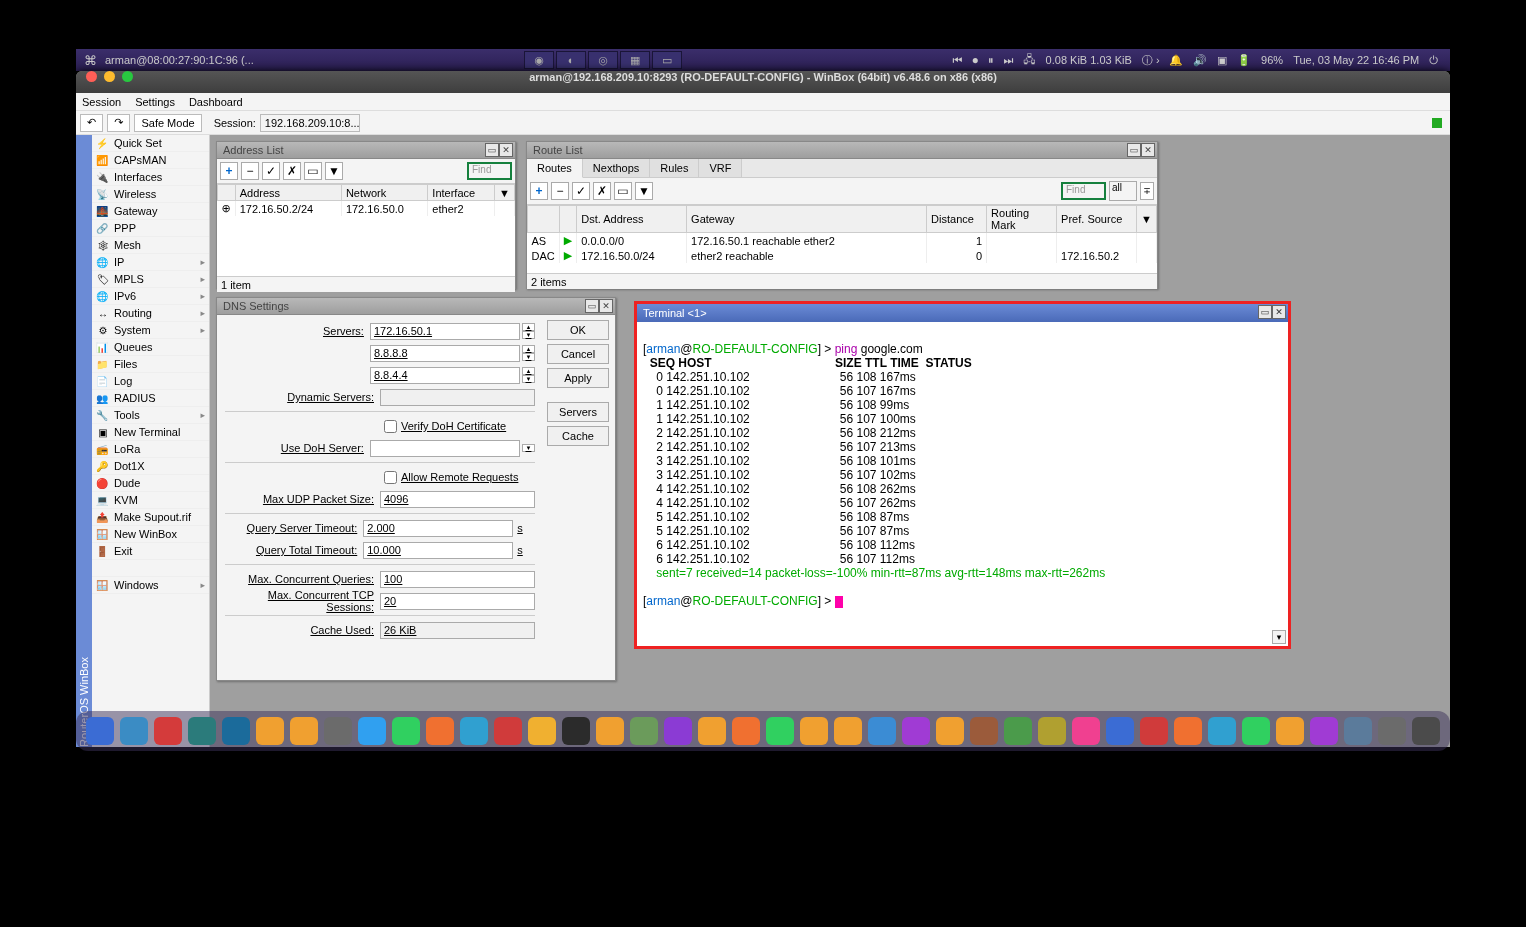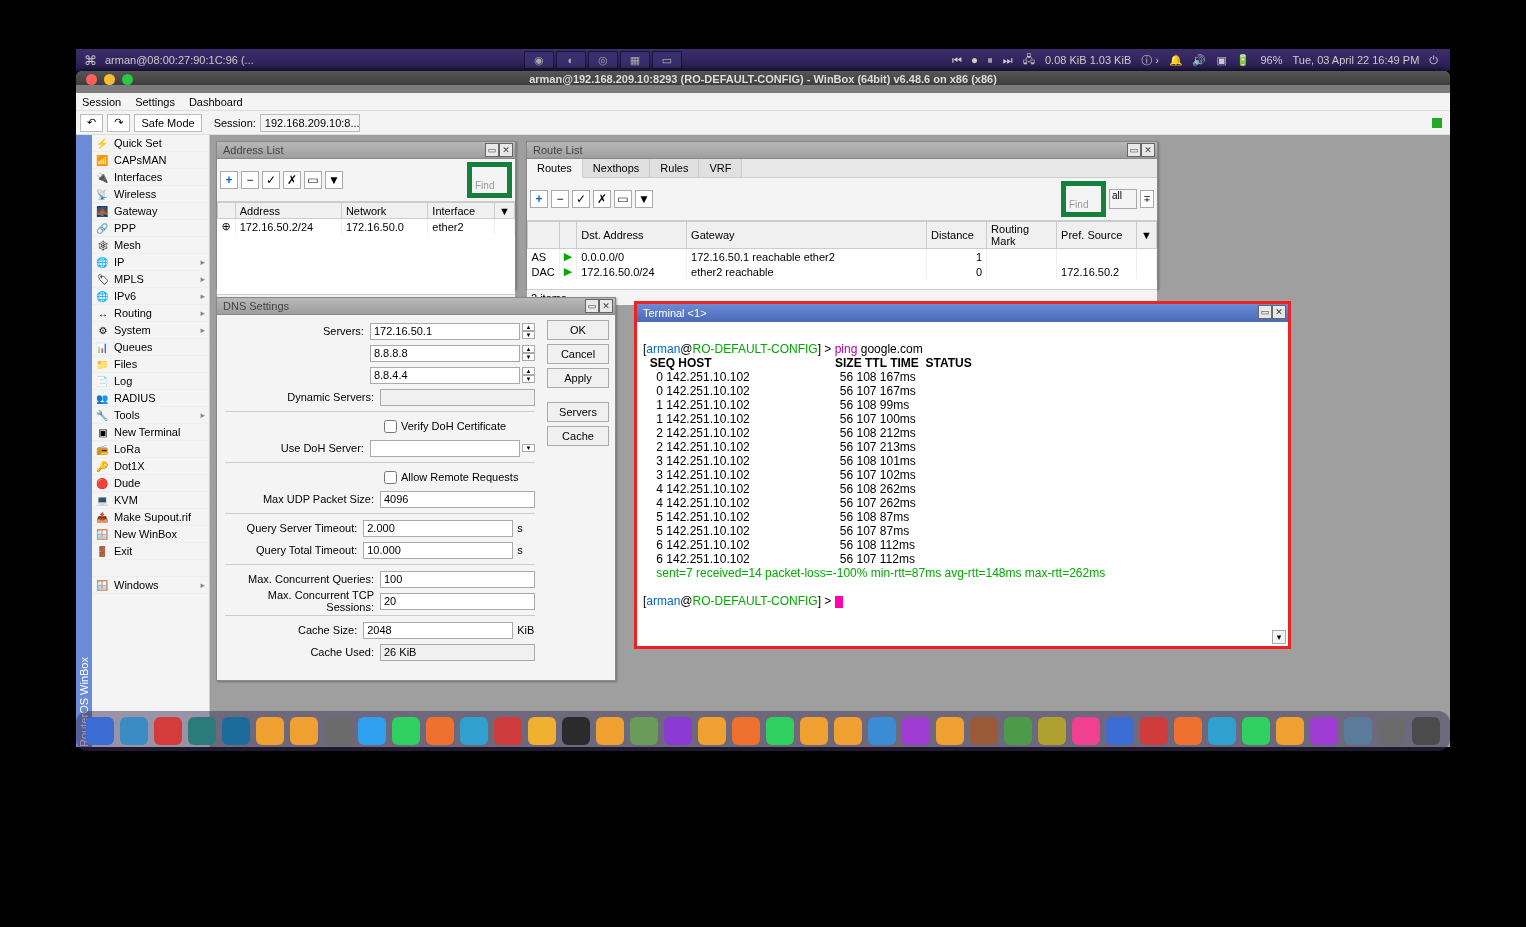--- a/index.html
+++ b/index.html
@@ -9,21 +9,21 @@
 .topbar { position: absolute; top: 49px; left: 76px; right: 76px; height: 22px; background: linear-gradient(#3b2e6b, #2a1e52); display: flex; align-items: center; color: #ccc; font-size: 11px; }
 .topbar .left { display: flex; align-items: center; gap: 8px; padding-left: 8px; }
 .topbar .apple { color: #ccc; font-size: 13px; }
 .topbar .center { flex: 1; display: flex; justify-content: center; gap: 2px; }
 .topbar .center .tb { width: 30px; height: 18px; background: #38306e; border: 1px solid #1a1538; display: flex; align-items: center; justify-content: center; color: #aaa; font-size: 11px; }
 .topbar .right { display: flex; align-items: center; gap: 10px; padding-right: 12px; }
 .topbar .right span { font-size: 11px; }
 
 
 .macwin { position: absolute; top: 71px; left: 76px; right: 76px; bottom: 180px; background: #7c7c7c; border-radius: 6px 6px 0 0; box-shadow: 0 0 8px #000; }
-.mac-titlebar { height: 14px; background: linear-gradient(#555,#3e3e3e); border-radius: 6px 6px 0 0; display: flex; align-items: flex-end; position: relative; }
+.mac-titlebar { height: 22px; background: linear-gradient(#555,#3e3e3e); border-radius: 6px 6px 0 0; display: flex; align-items: flex-start; position: relative; }
 .traffic { display: flex; gap: 7px; padding-left: 10px; }
 .traffic div { width: 11px; height: 11px; border-radius: 50%; }
 .tl-close { background: #ff5f57; } .tl-min { background: #febc2e; } .tl-max { background: #28c840; }
 .mac-titlebar .title { position: absolute; left: 0; right: 0; text-align: center; color: #ddd; font-size: 11px; font-weight: bold; }
 
 
 .winbox { position: absolute; top: 22px; left: 0; right: 0; bottom: 0; background: #14b8a6; border-radius: 6px; }
 .menubar { height: 18px; background: #f4f4f4; border-bottom: 1px solid #ddd; display: flex; align-items: center; padding-left: 6px; font-size: 11px; }
 .menubar span { margin-right: 14px; cursor: default; }
 .toolbar { height: 24px; background: #f4f4f4; border-bottom: 1px solid #ddd; display: flex; align-items: center; font-size: 11px; gap: 4px; padding: 0 4px; }
@@ -44,21 +44,21 @@
 .workspace { position: absolute; top: 42px; left: 134px; right: 0; bottom: 0; background: #9f9f9f; }
 
 
 .iwin { position: absolute; background: #f4f4f4; border: 1px solid #888; box-shadow: 1px 1px 2px rgba(0,0,0,.3); font-size: 11px; }
 .iwin-title { height: 17px; background: linear-gradient(#b8b8b8,#9e9e9e); border-bottom: 1px solid #888; display: flex; align-items: center; padding-left: 6px; color: #444; font-size: 11px; position: relative; }
 .iwin-title .ctrls { position: absolute; right: 2px; top: 1px; display: flex; gap: 0; }
 .iwin-title .ctrls div { width: 14px; height: 14px; border: 1px solid #666; background: #e8e8e8; font-size: 9px; display: flex; align-items: center; justify-content: center; cursor: pointer; }
 
 .tbuttons { display: flex; gap: 3px; padding: 3px; border-bottom: 1px solid #ccc; align-items: center; }
 .tbuttons .tb { width: 18px; height: 18px; border: 1px solid #aaa; background: #fff; display: flex; align-items: center; justify-content: center; font-size: 12px; }
-.tbuttons .find { border: 5px solid #15803d; height: 18px; width: 45px; font-size: 10px; padding: 13px 3px; color: #999; margin-left: auto; }
+.tbuttons .find { border: 2px solid #15803d; height: 18px; width: 45px; font-size: 10px; padding: 0 3px; color: #999; margin-left: auto; }
 .tbuttons .all { border: 1px solid #aaa; height: 20px; width: 28px; font-size: 10px; padding: 0 2px; }
 .tbuttons .dd { width: 14px; height: 18px; border: 1px solid #aaa; background: #fff; display: flex; align-items: center; justify-content: center; font-size: 9px; }
 
 table.grid { width: 100%; border-collapse: collapse; font-size: 11px; }
 table.grid th { background: #f0f0f0; border: 1px solid #ccc; text-align: left; padding: 1px 4px; font-weight: normal; height: 16px; }
 table.grid td { border-right: 1px solid #eee; padding: 1px 4px; height: 15px; }
 .statusbar { height: 16px; background: #f4f4f4; border-top: 1px solid #ccc; padding-left: 4px; font-size: 11px; display: flex; align-items: center; }
 
 
 .tabs { display: flex; border-bottom: 1px solid #ccc; background: #e8e8e8; }
@@ -113,21 +113,21 @@
     <span>⏸</span>
     <span>⏭</span>
     <span>🖧</span>
     <span>0.08 KiB 1.03 KiB</span>
     <span>ⓘ ›</span>
     <span>🔔</span>
     <span>🔊</span>
     <span>▣</span>
     <span>🔋</span>
     <span>96%</span>
-    <span>Tue, 03 April 22  16:49 PM</span>
+    <span>Tue, 03 May 22  16:46 PM</span>
     <span>⏻</span>
   </div>
 </div>
 
 <div class="macwin">
   <div class="mac-titlebar">
     <div class="traffic">
       <div class="tl-close"></div>
       <div class="tl-min"></div>
       <div class="tl-max"></div>
@@ -385,21 +385,21 @@
             </div>
         </div>
         <div class="dns-btns">
           <button>OK</button>
           <button>Cancel</button>
           <button>Apply</button>
           <div style="height:6px"></div>
           <button>Servers</button>
           <button>Cache</button>
         </div>
-        <div class="form" style="margin-right:72px;">
+        <div class="form" style="margin-right:72px;text-decoration:underline;">
           <div class="frow">
               <div class="lbl">Servers:</div>
               <input type="text" value="172.16.50.1" style="">
               <div class="spin">
                 <div>▲</div>
                 <div>▼</div>
               </div>
             </div>
           <div class="frow">
               <div class="lbl"></div>
@@ -458,25 +458,20 @@
           <div class="hr"></div>
           <div class="frow">
               <div class="lbl">Max. Concurrent Queries:</div>
               <input type="text" value="100" style="">
             </div>
           <div class="frow">
               <div class="lbl">Max. Concurrent TCP Sessions:</div>
               <input type="text" value="20" style="">
             </div>
           <div class="hr"></div>
-          <div class="frow">
-              <div class="lbl">Cache Size:</div>
-              <input type="text" value="2048" style="">
-              <span class="unit">KiB</span>
-            </div>
           <div class="frow">
               <div class="lbl">Cache Used:</div>
               <input type="text" readonly="" style="background: rgb(240, 240, 240);" value="26 KiB">
             </div>
         </div>
       </div>
 
       <div class="term" style="left:424px; top:166px; width:657px; height:348px;">
         <div class="term-title">
           <span>Terminal &lt;1&gt;</span>

